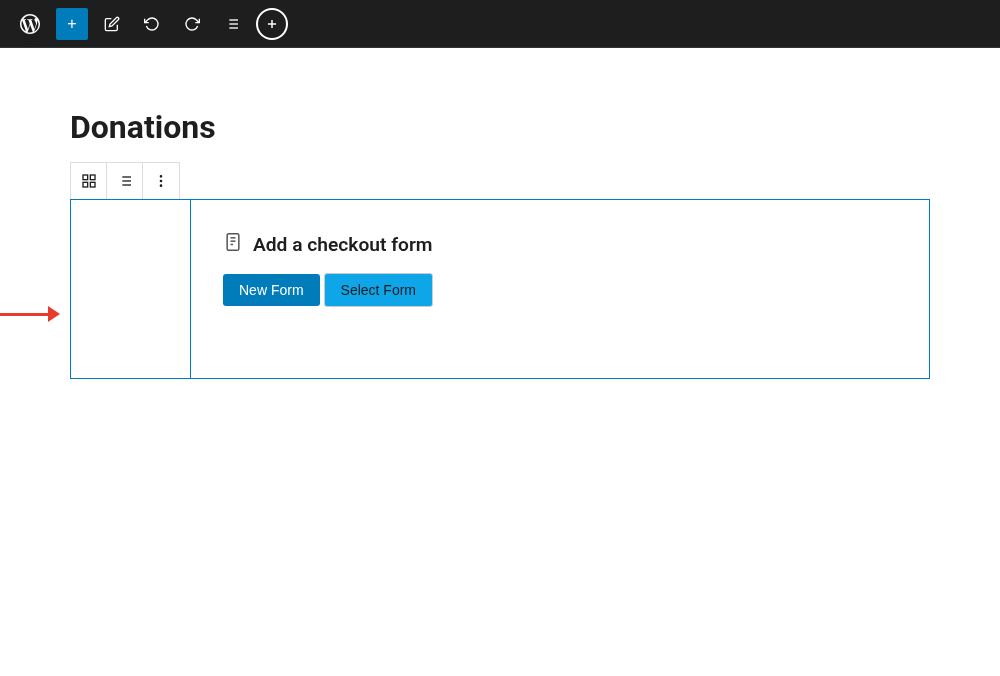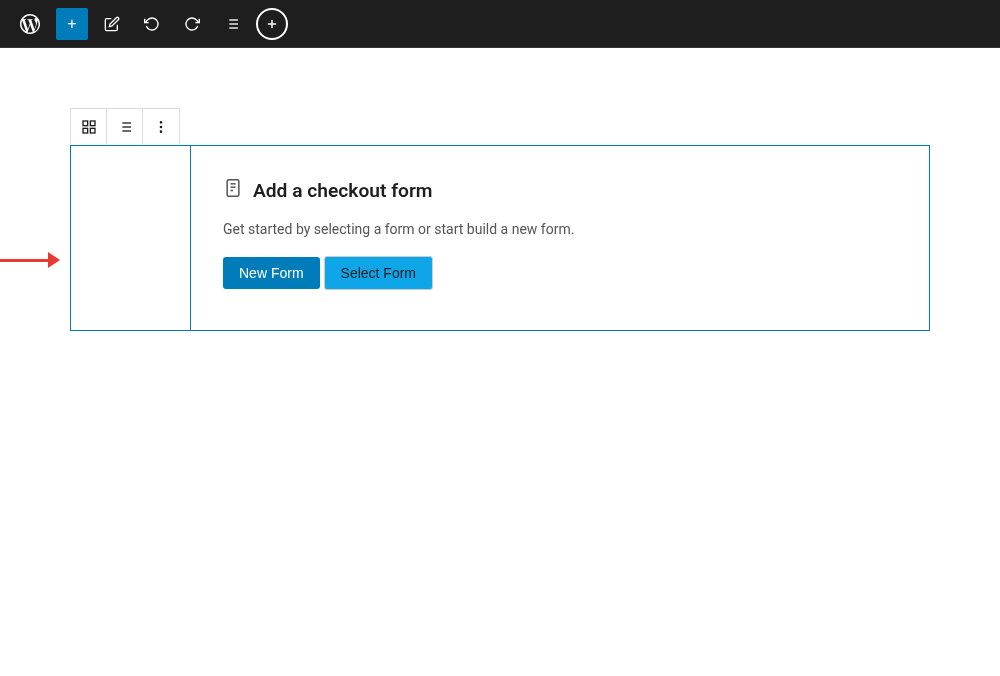--- a/index.html
+++ b/index.html
@@ -198,20 +198,21 @@
   </button>
   <div class="toolbar-circle-btn">
     <svg width="14" height="14" viewBox="0 0 24 24" fill="none" stroke="#fff" stroke-width="2.5">
         <line x1="12" y1="5" x2="12" y2="19"></line>
         <line x1="5" y1="12" x2="19" y2="12"></line>
       </svg>
   </div>
 </div>
 
 <div class="editor-area">
+  <div class="page-title" contenteditable="true" style="">Donations</div>
 
   <div class="block-toolbar">
     <button class="block-toolbar-btn" title="Grid view">
       <svg width="16" height="16" viewBox="0 0 24 24" fill="none" stroke="#1e1e1e" stroke-width="2">
         <rect x="3" y="3" width="7" height="7"></rect>
           <rect x="14" y="3" width="7" height="7"></rect>
         <rect x="3" y="14" width="7" height="7"></rect>
           <rect x="14" y="14" width="7" height="7"></rect>
       </svg>
     </button>
@@ -248,21 +249,20 @@
           <span class="form-icon">
             <svg width="20" height="20" viewBox="0 0 24 24" fill="none" stroke="#555" stroke-width="1.8">
               <rect x="5" y="2" width="14" height="20" rx="2" ry="2"></rect>
               <line x1="9" y1="7" x2="15" y2="7"></line>
               <line x1="9" y1="11" x2="15" y2="11"></line>
               <line x1="9" y1="15" x2="12" y2="15"></line>
             </svg>
           </span>
           <span class="checkout-block-title">Add a checkout form</span>
         </div>
-        <p class="checkout-block-desc">Get started by selecting a form or start build a new form.</p>
         <div class="checkout-block-actions">
           <button class="btn-new-form">New Form</button>
           <button class="btn-select-form">Select Form</button>
         </div>
       </div>
     </div>
   </div>
 </div>
 
 </body></html>

